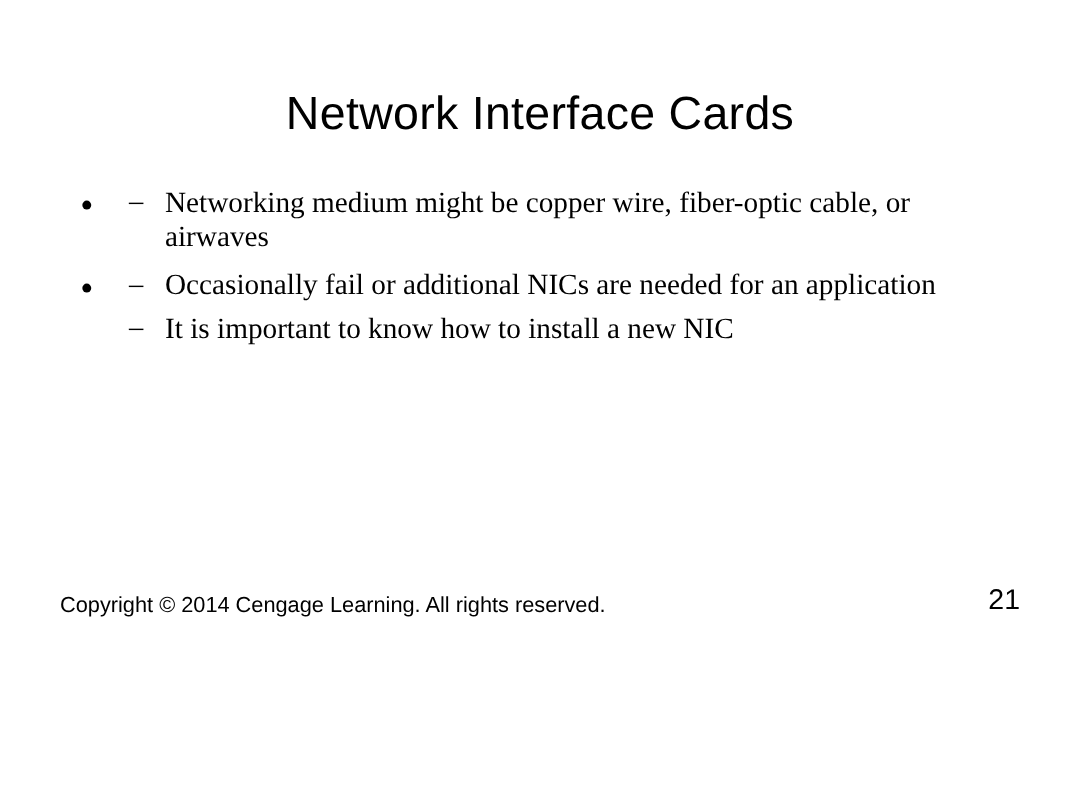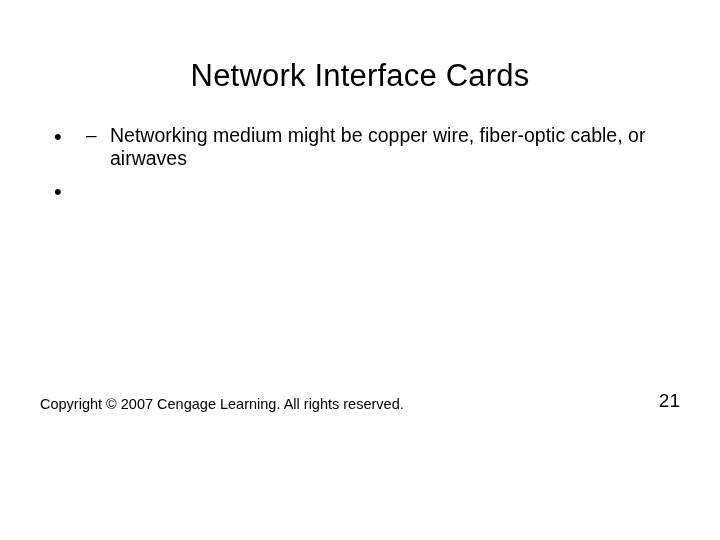--- a/index.html
+++ b/index.html
@@ -39,20 +39,21 @@
     content: "•";
     position: absolute;
     left: 14px;
     top: 0;
     font-size: 22px;
   }
   ul.level2 {
     list-style: none;
     padding-left: 0;
     margin-top: 8px;
+    font-family: Liberation Serif, serif;
   }
   ul.level2 > li {
     position: relative;
     padding-left: 30px;
     font-size: 19.5px;
     line-height: 1.2;
     margin-bottom: 6px;
   }
   ul.level2 > li::before {
     content: "–";
@@ -82,18 +83,22 @@
 <div class="slide">
   <h1 class="title">Network Interface Cards</h1>
 
   <ul class="level1">
     <li>
       <ul class="level2">
         <li>Networking medium might be copper wire, fiber-optic cable, or airwaves</li>
       </ul>
     </li>
     <li>
+      <ul class="level2">
+        <li>Occasionally fail or additional NICs are needed for an application</li>
+        <li>It is important to know how to install a new NIC</li>
+      </ul>
     </li>
   </ul>
 
-  <div class="footer">Copyright © 2007 Cengage Learning. All rights reserved.</div>
+  <div class="footer">Copyright © 2014 Cengage Learning. All rights reserved.</div>
   <div class="pagenum">21</div>
 </div>
 
 </body></html>

